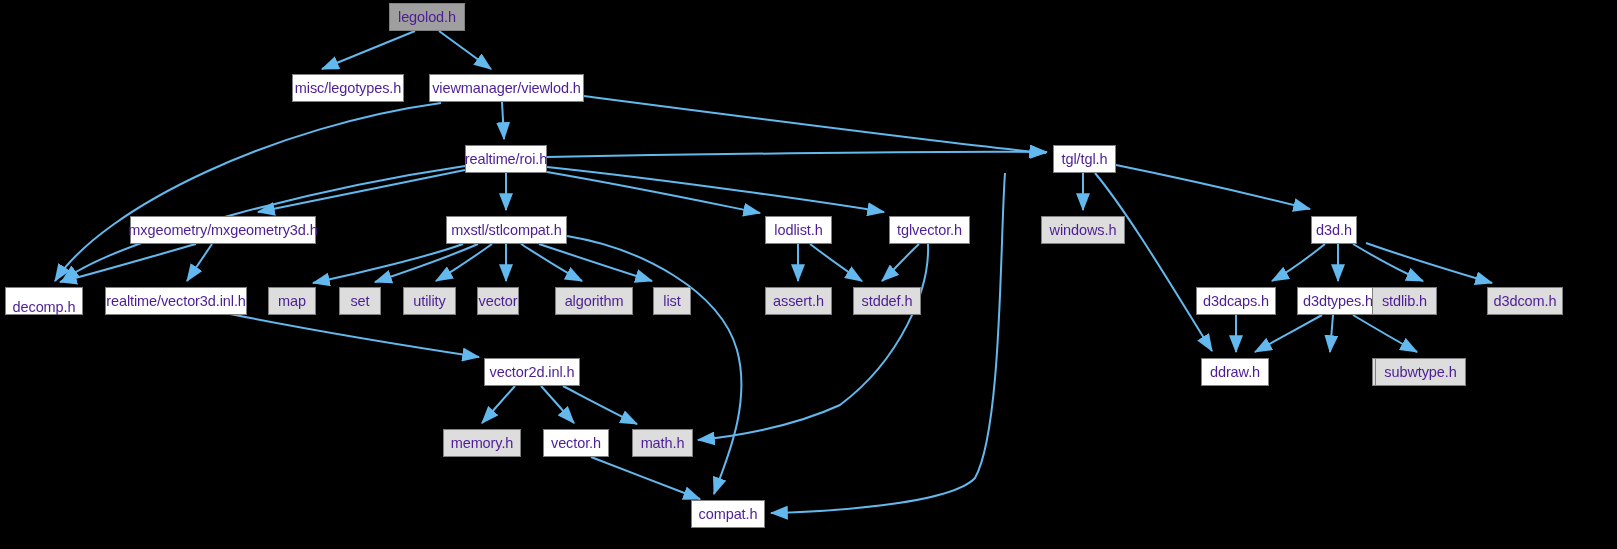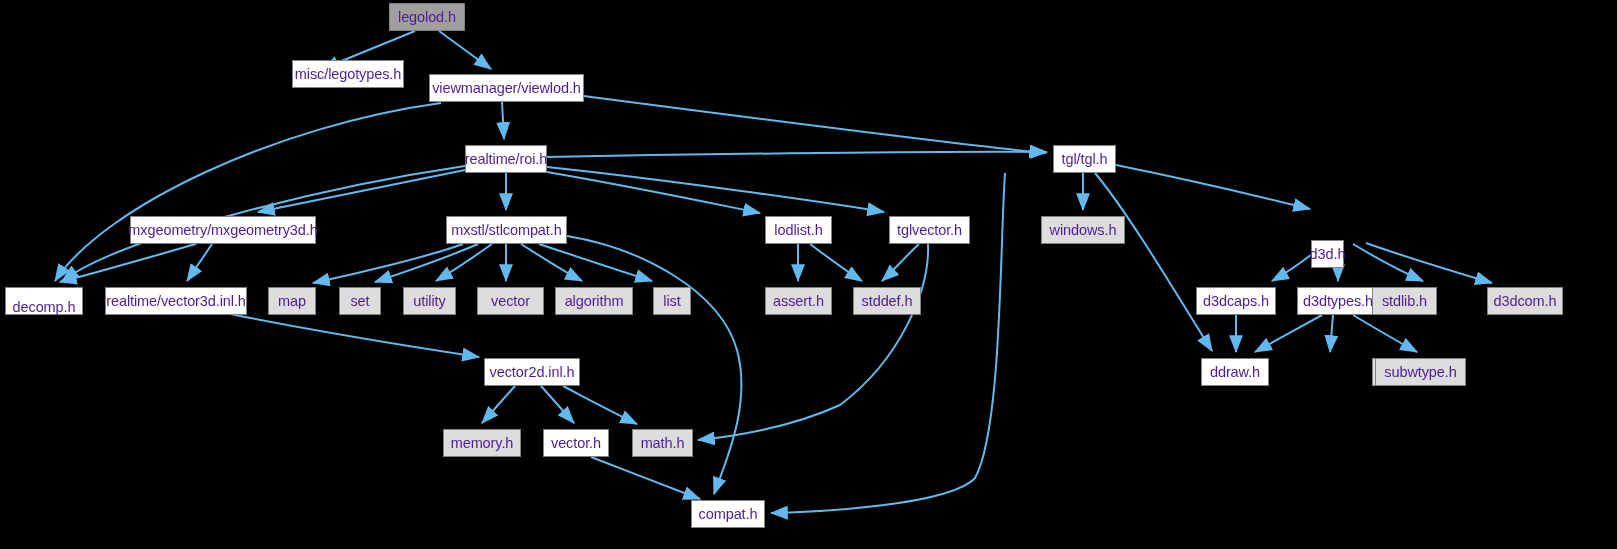--- a/index.html
+++ b/index.html
@@ -96,21 +96,21 @@
         <path d="M 515,386 C 505,397 493,411 482,423" fill="none" stroke="#63b8ee" stroke-width="2" marker-end="url(#arrowhead)"></path>
         <path d="M 541,386 C 551,397 563,411 574,423" fill="none" stroke="#63b8ee" stroke-width="2" marker-end="url(#arrowhead)"></path>
         <path d="M 563,386 C 586,398 614,413 637,424" fill="none" stroke="#63b8ee" stroke-width="2" marker-end="url(#arrowhead)"></path>
         <path d="M 591,457 C 625,470 668,487 700,499" fill="none" stroke="#63b8ee" stroke-width="2" marker-end="url(#arrowhead)"></path>
       </g>
   </svg>
   <div id="nodes-layer">
       <div class="node node-root" style="left: 389px; top: 3px; width: 76px;">
         <span class="node-label">legolod.h</span>
       </div>
-      <div class="node node-white" style="left: 292px; top: 60px; width: 112px;">
+      <div class="node node-white" style="left: 292px; top: 74px; width: 112px;">
         <span class="node-label">misc/legotypes.h</span>
       </div>
       <div class="node node-white" style="left: 429px; top: 74px; width: 155px;">
         <span class="node-label">viewmanager/viewlod.h</span>
       </div>
       <div class="node node-white" style="left: 465px; top: 145px; width: 82px;">
         <span class="node-label">realtime/roi.h</span>
       </div>
       <div class="node node-white" style="left: 1053px; top: 145px; width: 63px;">
         <span class="node-label">tgl/tgl.h</span>
@@ -123,39 +123,39 @@
       </div>
       <div class="node node-white" style="left: 765px; top: 216px; width: 67px;">
         <span class="node-label">lodlist.h</span>
       </div>
       <div class="node node-white" style="left: 889px; top: 216px; width: 81px;">
         <span class="node-label">tglvector.h</span>
       </div>
       <div class="node node-gray" style="left: 1041px; top: 216px; width: 84px;">
         <span class="node-label">windows.h</span>
       </div>
-      <div class="node node-white" style="left: 1311px; top: 216px; width: 33px; margin-top: 24px;">
+      <div class="node node-white" style="left: 1311px; top: 216px; width: 46px;">
         <span class="node-label">d3d.h</span>
       </div>
       <div class="node node-white" style="left: 5px; top: 287px; width: 78px; align-items: flex-end;">
         <span class="node-label">decomp.h</span>
       </div>
       <div class="node node-white" style="left: 105px; top: 287px; width: 142px;">
         <span class="node-label">realtime/vector3d.inl.h</span>
       </div>
       <div class="node node-gray" style="left: 268px; top: 287px; width: 48px;">
         <span class="node-label">map</span>
       </div>
       <div class="node node-gray" style="left: 339px; top: 287px; width: 42px;">
         <span class="node-label">set</span>
       </div>
       <div class="node node-gray" style="left: 403px; top: 287px; width: 53px;">
         <span class="node-label">utility</span>
       </div>
-      <div class="node node-gray" style="left: 477px; top: 287px; width: 67px; text-align: center;">
+      <div class="node node-gray" style="left: 477px; top: 287px; width: 42px; text-align: center;">
         <span class="node-label">vector</span>
       </div>
       <div class="node node-gray" style="left: 555px; top: 287px; width: 78px;">
         <span class="node-label">algorithm</span>
       </div>
       <div class="node node-gray" style="left: 653px; top: 287px; width: 38px;">
         <span class="node-label">list</span>
       </div>
       <div class="node node-gray" style="left: 765px; top: 287px; width: 67px;">
         <span class="node-label">assert.h</span>

